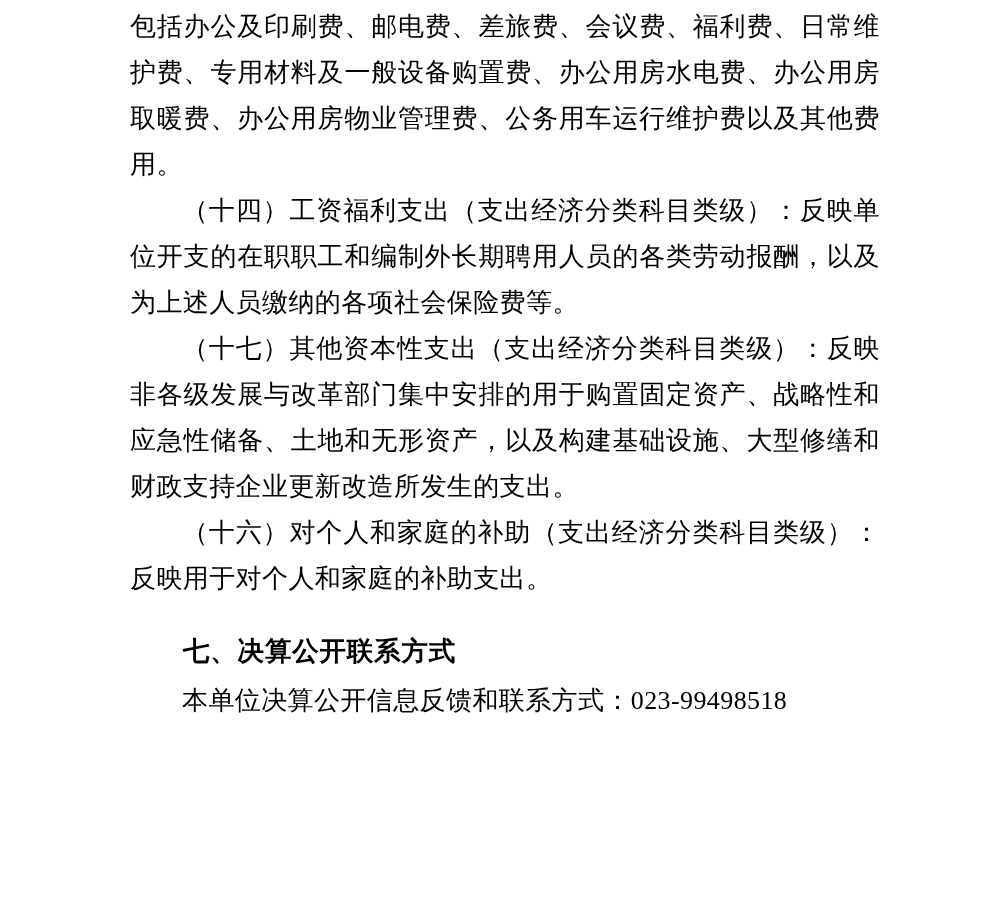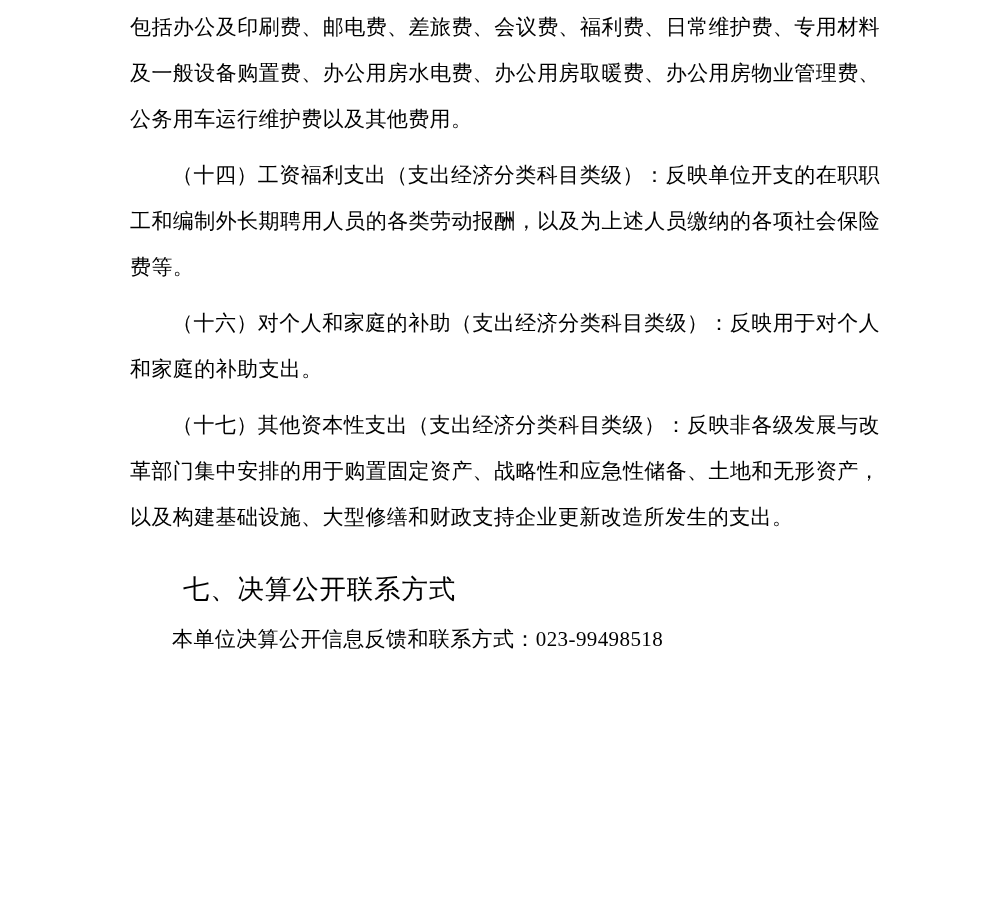--- a/index.html
+++ b/index.html
@@ -19,59 +19,58 @@
     width: 1000px;
     height: 908px;
     box-sizing: border-box;
     padding: 0 120px 0 130px;
   }
   .doc-body {
     padding-top: 4px;
   }
   p.para {
     margin: 0 0 0 0;
-    font-size: 21px;
+    font-size: 26px;
     line-height: 46px;
     letter-spacing: 0.4px;
     text-align: justify;
     text-justify: inter-character;
     text-align-last: left;
     word-break: break-all;
   }
   p.para.indent {
     text-indent: 2em;
   }
   p.para + p.para {
-    margin-top: 10px;
   }
   h2.section-heading {
     margin: 26px 0 4px 0;
     font-size: 26.5px;
     line-height: 46px;
-    font-weight: normal;
+    font-weight: bold;
     text-indent: 2em;
     letter-spacing: 0.8px;
   }
   .contact-line {
     margin-top: 6px;
   }
 </style>
 </head>
 <body>
 
 <div class="page">
   <div class="doc-body">
 
     <p class="para">包括办公及印刷费、邮电费、差旅费、会议费、福利费、日常维护费、专用材料及一般设备购置费、办公用房水电费、办公用房取暖费、办公用房物业管理费、公务用车运行维护费以及其他费用。</p>
 
     <p class="para indent">（十四）工资福利支出（支出经济分类科目类级）：反映单位开支的在职职工和编制外长期聘用人员的各类劳动报酬，以及为上述人员缴纳的各项社会保险费等。</p>
 
 
+    <p class="para indent">（十七）其他资本性支出（支出经济分类科目类级）：反映非各级发展与改革部门集中安排的用于购置固定资产、战略性和应急性储备、土地和无形资产，以及构建基础设施、大型修缮和财政支持企业更新改造所发生的支出。</p>
+
     <p class="para indent">（十六）对个人和家庭的补助（支出经济分类科目类级）：反映用于对个人和家庭的补助支出。</p>
-
-    <p class="para indent">（十七）其他资本性支出（支出经济分类科目类级）：反映非各级发展与改革部门集中安排的用于购置固定资产、战略性和应急性储备、土地和无形资产，以及构建基础设施、大型修缮和财政支持企业更新改造所发生的支出。</p>
 
     <h2 class="section-heading">七、决算公开联系方式</h2>
 
     <p class="para indent contact-line">本单位决算公开信息反馈和联系方式：023-99498518</p>
 
   </div>
 </div>
 
 </body></html>

